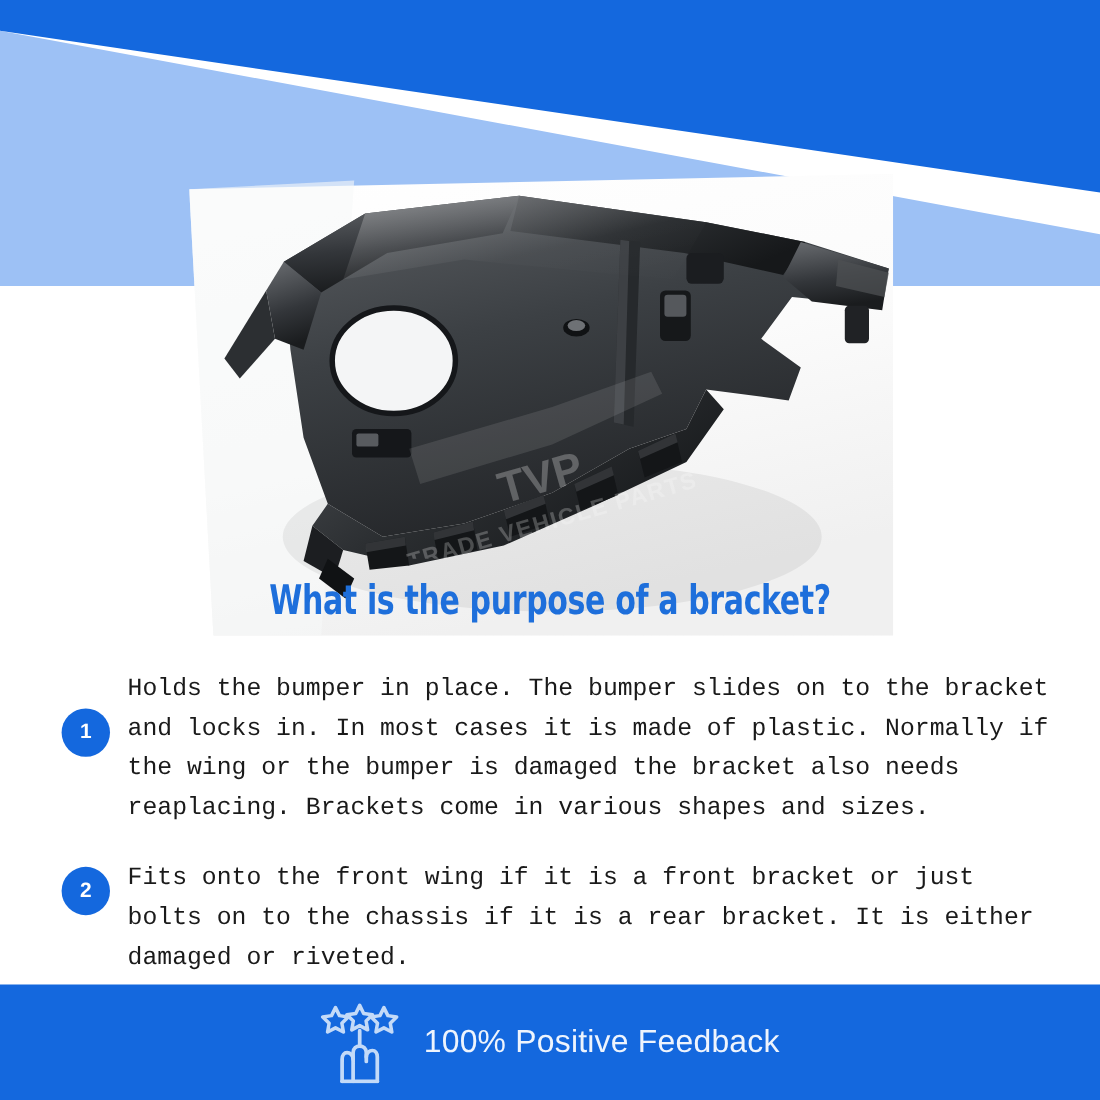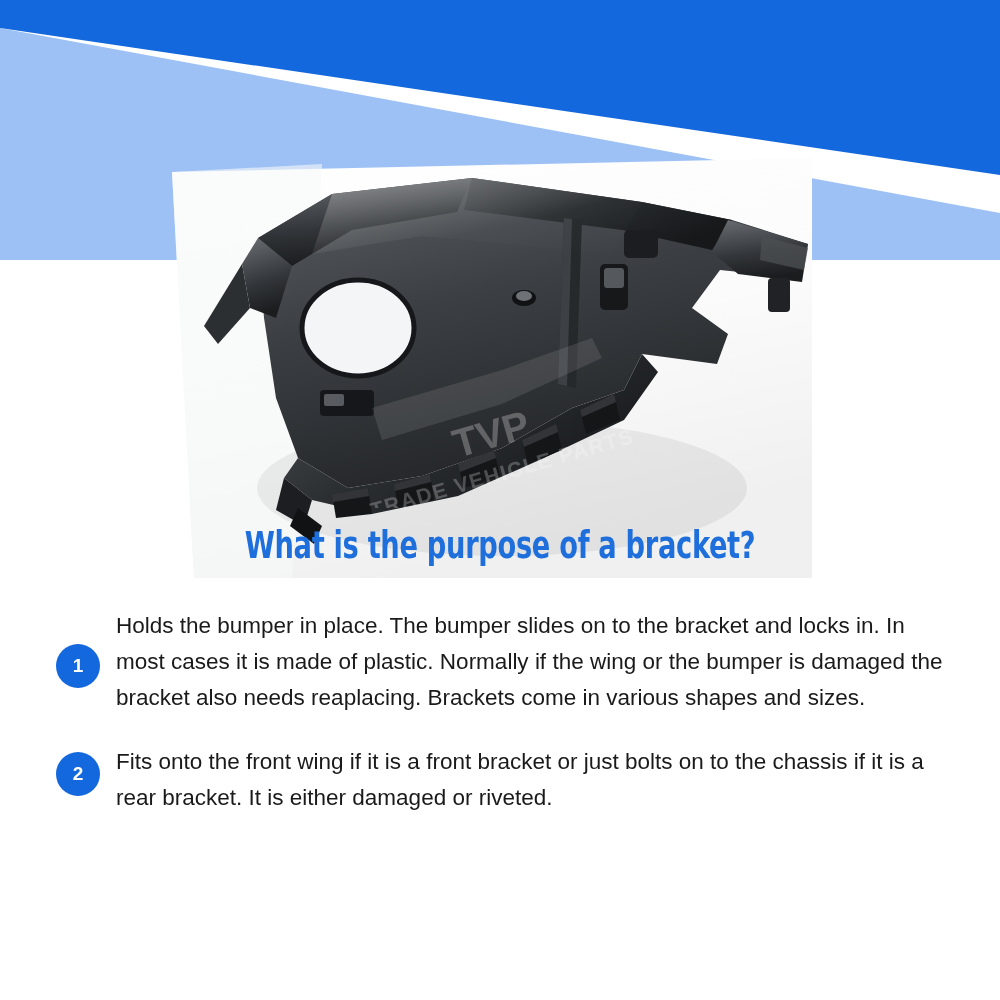--- a/index.html
+++ b/index.html
@@ -104,20 +104,21 @@
   }
   .point.short .badge {
     margin-top: 10px;
   }
   .point-text {
     flex: 1 1 auto;
     font-size: 22.5px;
     line-height: 36px;
     color: #1a1a1a;
     padding-top: 2px;
+    font-family: Liberation Mono, monospace;
   }
 
   
   .footer {
     position: absolute;
     left: 0;
     bottom: 0;
     width: 1000px;
     height: 105px;
     background: #1468de;
@@ -257,14 +258,33 @@
       <div class="point-text">Holds the bumper in place. The bumper slides on to the bracket and locks in. In most cases it is made of plastic. Normally if the wing or the bumper is damaged the bracket also needs reaplacing. Brackets come in various shapes and sizes.</div>
     </div>
 
     <div class="point short">
       <div class="badge">2</div>
       <div class="point-text">Fits onto the front wing if it is a front bracket or just bolts on to the chassis if it is a rear bracket. It is either damaged or riveted.</div>
     </div>
 
   </div>
 
+  <div class="footer">
+    <div class="footer-inner">
+      <svg class="feedback-icon" viewBox="0 0 72 74">
+        <g fill="none" stroke="#c3daf8" stroke-width="3.2" stroke-linejoin="round" stroke-linecap="round">
+          <polygon points="14,5 17.6,12.3 25.6,13.5 19.8,19.2 21.2,27.2 14,23.4 6.8,27.2 8.2,19.2 2.4,13.5 10.4,12.3"></polygon>
+          <polygon points="36,3 39.6,10.3 47.6,11.5 41.8,17.2 43.2,25.2 36,21.4 28.8,25.2 30.2,17.2 24.4,11.5 32.4,10.3"></polygon>
+          <polygon points="58,5 61.6,12.3 69.6,13.5 63.8,19.2 65.2,27.2 58,23.4 50.8,27.2 52.2,19.2 46.4,13.5 54.4,12.3"></polygon>
+        </g>
+        <g fill="none" stroke="#c3daf8" stroke-width="3.4" stroke-linejoin="round" stroke-linecap="round">
+          <path d="M30,72 L30,46 C30,42 33,40 36,40 C39,40 42,42 42,46 L42,54"></path>
+          <path d="M42,50 C42,46 45,44 47.5,44 C50,44 52,46 52,50 L52,72"></path>
+          <path d="M30,52 C30,48 27,46 24.5,46 C22,46 20,48 20,52 L20,72"></path>
+          <path d="M36,40 L36,26"></path>
+          <path d="M20,72 L52,72"></path>
+        </g>
+      </svg>
+      <div class="footer-text">100% Positive Feedback</div>
+    </div>
+  </div>
 
 </div>
 
 </body></html>

